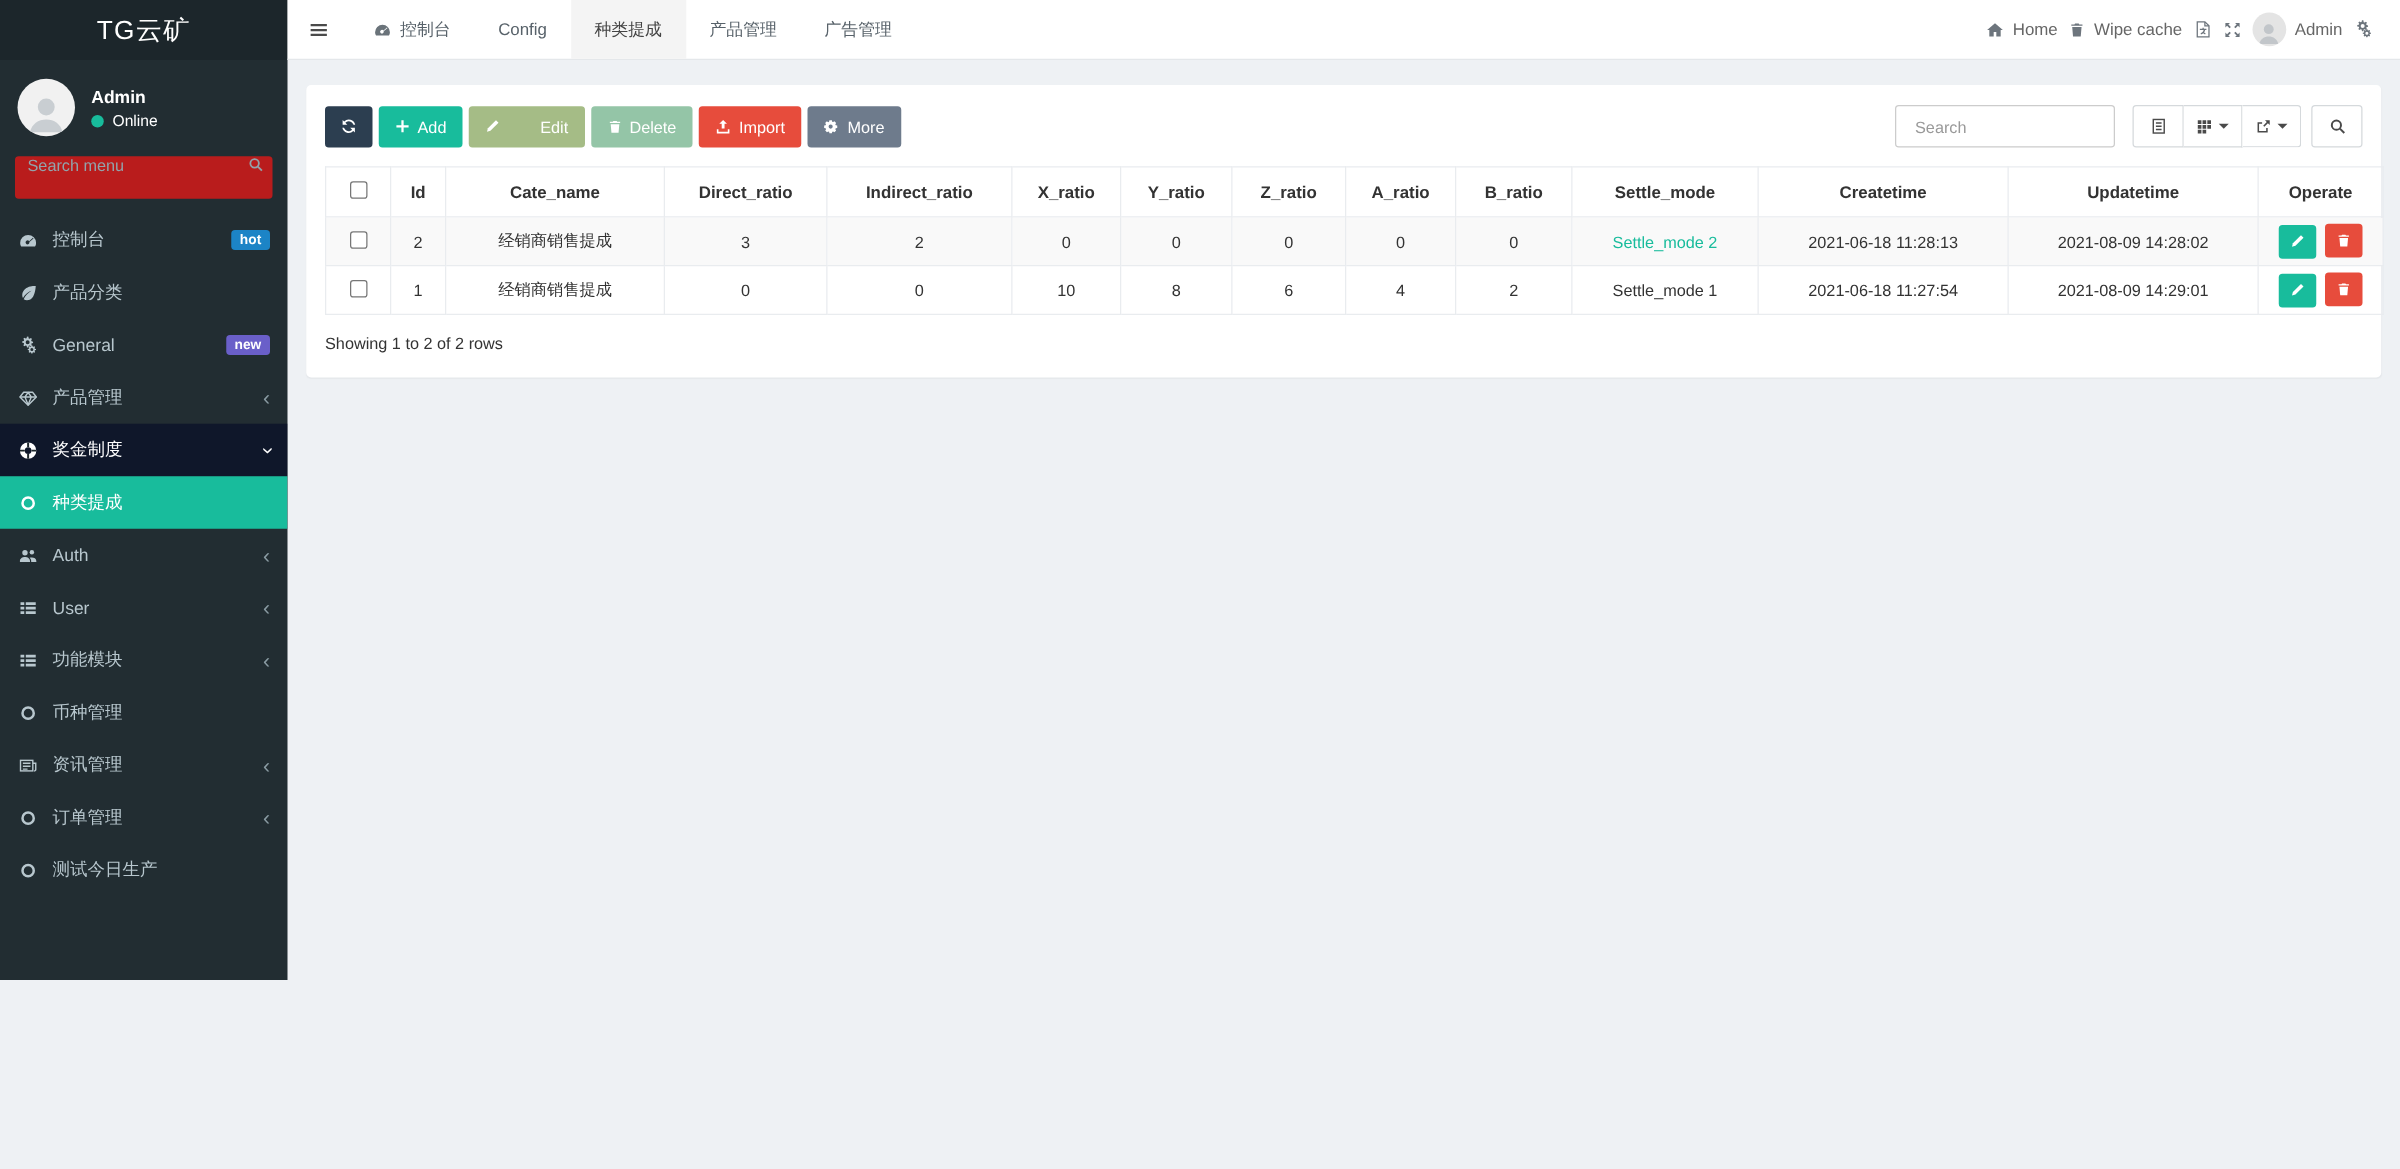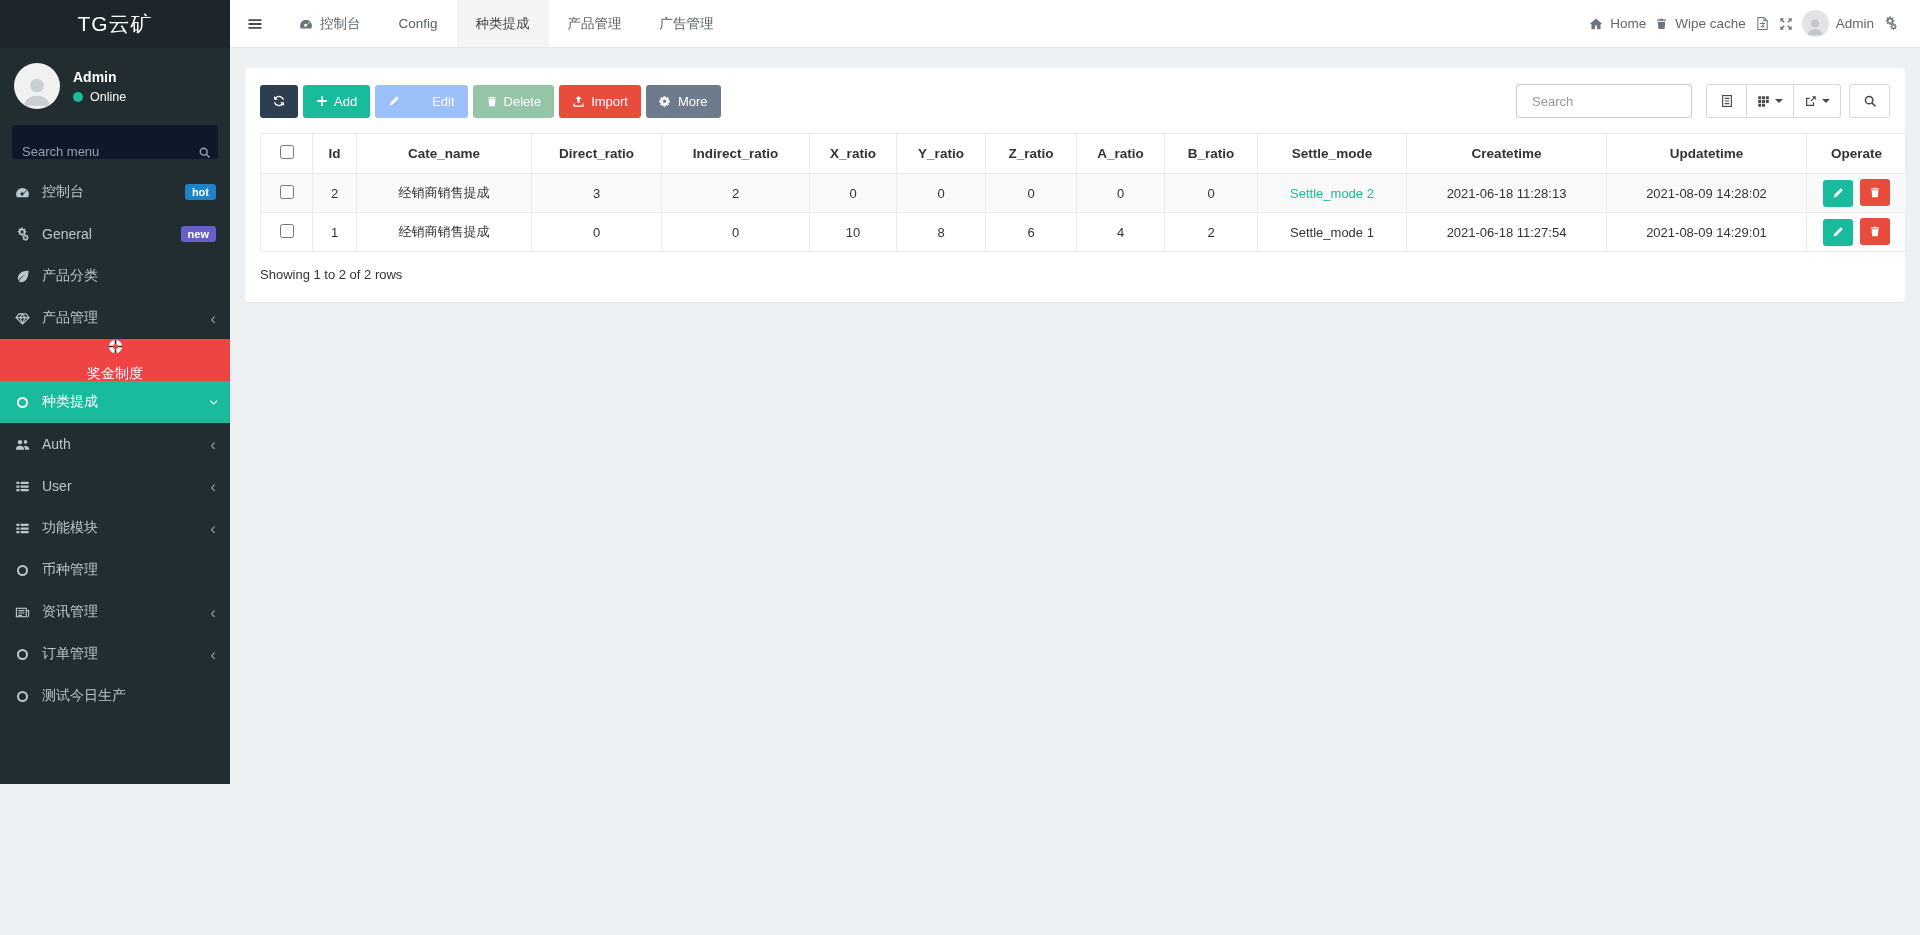--- a/index.html
+++ b/index.html
@@ -10,29 +10,29 @@
   
   .sidebar { width:230px; flex:none; background:#222d32; height:784px; display:flex; flex-direction:column; }
   .brand { height:48px; background:#1c262b; color:#fff; display:flex; align-items:center; justify-content:center;
            font-size:21px; letter-spacing:1px; flex:none; }
   .user-panel { display:flex; align-items:center; gap:13px; padding:15px 14px 12px; }
   .avatar-big { width:46px; height:46px; border-radius:50%; background:#f1f1f1; flex:none;
                 display:flex; align-items:flex-end; justify-content:center; overflow:hidden; }
   .user-meta .name { color:#fff; font-weight:bold; font-size:14px; }
   .user-status { display:flex; align-items:center; gap:7px; margin-top:5px; color:#fff; font-size:12.5px; }
   .dot { width:10px; height:10px; border-radius:50%; background:#18bc9c; }
-  .side-search { margin:4px 12px 12px; height:34px; background:#0f172a; border-radius:3px;
-                 display:flex; align-items:flex-end; padding:0 10px; }
+  .side-search { margin:4px 12px 12px; height:34px; background:#b91c1c; border-radius:3px;
+                 display:flex; align-items:flex-start; padding:0 10px; }
   .side-search input { flex:1; background:transparent; border:none; outline:none; color:#cfd8dc; font-size:13px; font-family:inherit; }
   .side-search input::placeholder { color:#93a3ab; }
   .side-search .sicon { color:#93a3ab; }
   .menu { list-style:none; overflow:hidden; }
   .menu li { height:42px; display:flex; align-items:center; gap:11px; padding:0 14px; color:#b8c7ce; font-size:14px; cursor:pointer; }
   .menu li .mi { width:17px; display:flex; justify-content:center; color:#b8c7ce; flex:none; }
-  .menu li.open { background:#ef4444; color:#fff;flex-direction:column; }
+  .menu li.open { background:#0f172a; color:#fff; }
   .menu li.open .mi { color:#fff; }
   .menu li.active { background:#18bc9c; color:#fff; }
   .menu li.active .mi { color:#fff; }
   .chev { margin-left:auto; color:#8a9ba3; font-size:17px; line-height:1; }
   .chev.down { transform:rotate(-90deg); color:#fff; }
   .badge { margin-left:auto; color:#fff; font-size:11px; font-weight:bold; padding:2px 7px; border-radius:3px; }
   .badge.hot { background:#1c84c6; }
   .badge.new { background:#6a5fc9; }
   .circle-o { width:11px; height:11px; border:2px solid currentColor; border-radius:50%; display:inline-block; }
 
@@ -51,21 +51,21 @@
 
   
   .content { flex:1; padding:20px 15px; }
   .panel { background:#fff; border-radius:4px; padding:16px 15px 20px; box-shadow:0 1px 1px rgba(0,0,0,.04); }
   .toolbar { display:flex; align-items:center; margin-bottom:15px; }
   .btn { height:33px; border:none; border-radius:3px; color:#fff; font-size:13px; font-family:inherit;
          display:inline-flex; align-items:center; gap:6px; padding:0 13px; margin-right:5px; cursor:pointer; }
   .btn .bi { display:flex; }
   .btn-refresh { background:#2c3e50; padding:0; width:38px; justify-content:center; }
   .btn-add { background:#18bc9c; }
-  .btn-edit { background:#3b82f6; opacity:.5;gap:32px; }
+  .btn-edit { background:#4d7c0f; opacity:.5;gap:32px; }
   .btn-delete { background:#15803d; opacity:.45; }
   .btn-import { background:#e74c3c; }
   .btn-more { background:#6e7b8c; }
   .toolbar-right { margin-left:auto; display:flex; align-items:center; }
   .tsearch { width:176px; height:34px; border:1px solid #ccc; border-radius:3px; padding:0 15px; font-size:13px;
              color:#555; font-family:inherit; outline:none; margin-right:14px;margin-left:24px; }
   .tsearch::placeholder { color:#999; }
   .btn-group { display:flex; }
   .btn-light { height:34px; min-width:41px; background:#fff; border:1px solid #d5d9dc; color:#4a4a4a;
                display:inline-flex; align-items:center; justify-content:center; gap:5px; padding:0 10px; cursor:pointer; }
@@ -131,34 +131,34 @@
             <svg width="15" height="15" viewBox="0 0 16 16" fill="currentColor">
               <path fill-rule="evenodd" d="M8 3.2A6.8 6.8 0 0 0 1.2 10c0 1.1.3 2.2.9 3.1h11.8c.6-.9.9-2 .9-3.1A6.8 6.8 0 0 0 8 3.2zm4.1 2.4L8.9 8.5a1.7 1.7 0 1 0-.4 2.4 1.7 1.7 0 0 0 .6-1.7l3.5-3.1z"></path>
             </svg>
           </span>
         <span>控制台</span>
         <span class="badge hot">hot</span>
       </li>
       <li>
         <span class="mi">
             <svg width="15" height="15" viewBox="0 0 16 16" fill="currentColor">
+              <path d="M14.5 2S9 1.5 5.5 4.5C2.8 6.8 2.5 10 3.6 12.2 5.3 9.1 8 7 11 6c-3.2 1.8-5.6 4.4-6.8 7.3.9.5 1.8.7 2.8.7 2 0 4-1 5.2-3C14.4 7.7 14.5 2 14.5 2z"></path>
+            </svg>
+          </span>
+        <span>产品分类</span>
+      </li>
+      <li>
+        <span class="mi">
+            <svg width="15" height="15" viewBox="0 0 16 16" fill="currentColor">
               <path d="M10.9 6.1l1.3-.3V4.6l-1.3-.3-.3-.8.7-1.1-.9-.9-1.1.7-.8-.3L8.2.3H7l-.3 1.3-.8.3-1.1-.7-.9.9.7 1.1-.3.8-1.3.3v1.2l1.3.3.3.8-.7 1.1.9.9 1.1-.7.8.3.3 1.3h1.2l.3-1.3.8-.3 1.1.7.9-.9-.7-1.1zM7.6 6.9a1.7 1.7 0 1 1 0-3.4 1.7 1.7 0 0 1 0 3.4z"></path>
               <path d="M13.7 12l1-.2v-1l-1-.2-.2-.6.5-.8-.7-.7-.8.5-.6-.2-.2-1h-1l-.2 1-.6.2-.8-.5-.7.7.5.8-.2.6-1 .2v1l1 .2.2.6-.5.8.7.7.8-.5.6.2.2 1h1l.2-1 .6-.2.8.5.7-.7-.5-.8zm-2.5.6a1.3 1.3 0 1 1 0-2.6 1.3 1.3 0 0 1 0 2.6z"></path>
             </svg>
           </span>
         <span>General</span>
         <span class="badge new">new</span>
-      </li>
-      <li>
-        <span class="mi">
-            <svg width="15" height="15" viewBox="0 0 16 16" fill="currentColor">
-              <path d="M14.5 2S9 1.5 5.5 4.5C2.8 6.8 2.5 10 3.6 12.2 5.3 9.1 8 7 11 6c-3.2 1.8-5.6 4.4-6.8 7.3.9.5 1.8.7 2.8.7 2 0 4-1 5.2-3C14.4 7.7 14.5 2 14.5 2z"></path>
-            </svg>
-          </span>
-        <span>产品分类</span>
       </li>
       <li>
         <span class="mi">
             <svg width="15" height="15" viewBox="0 0 16 16" fill="none" stroke="currentColor" stroke-width="1.2" stroke-linejoin="round">
               <path d="M4.2 3h7.6L15 7 8 14 1 7z"></path>
               <path d="M1 7h14M5.3 7L8 13.6 10.7 7 8 3.2 5.3 7z"></path>
             </svg>
           </span>
         <span>产品管理</span>
         <span class="chev">‹</span>

